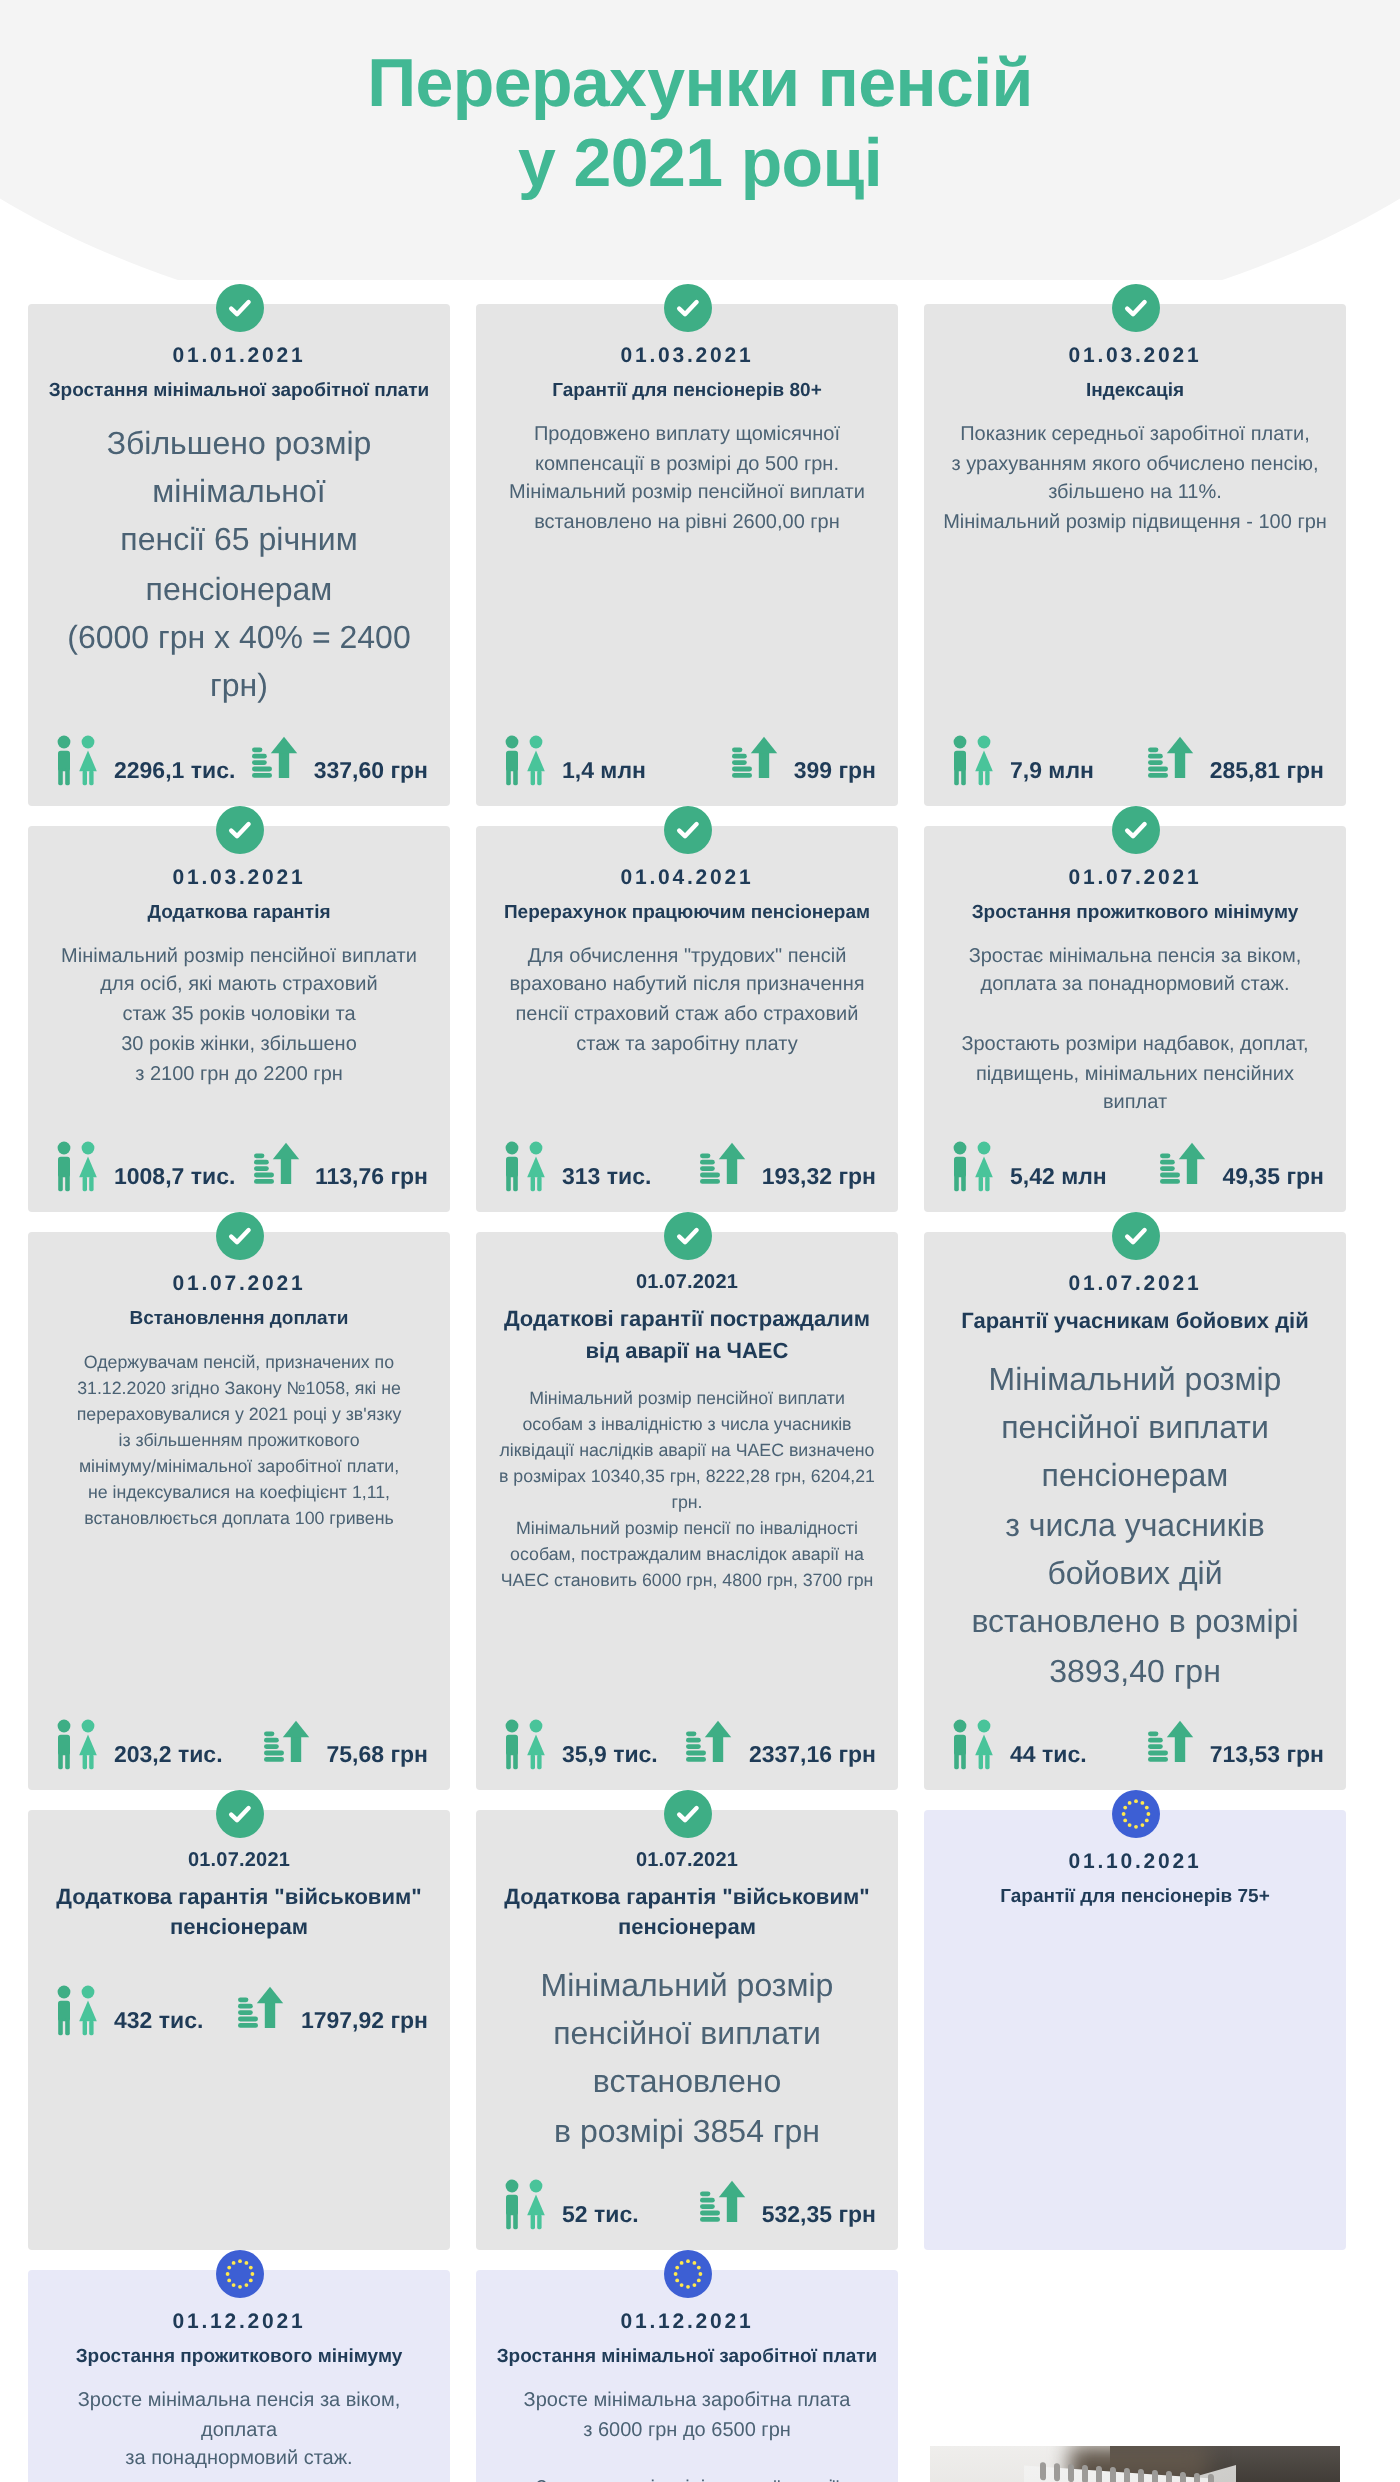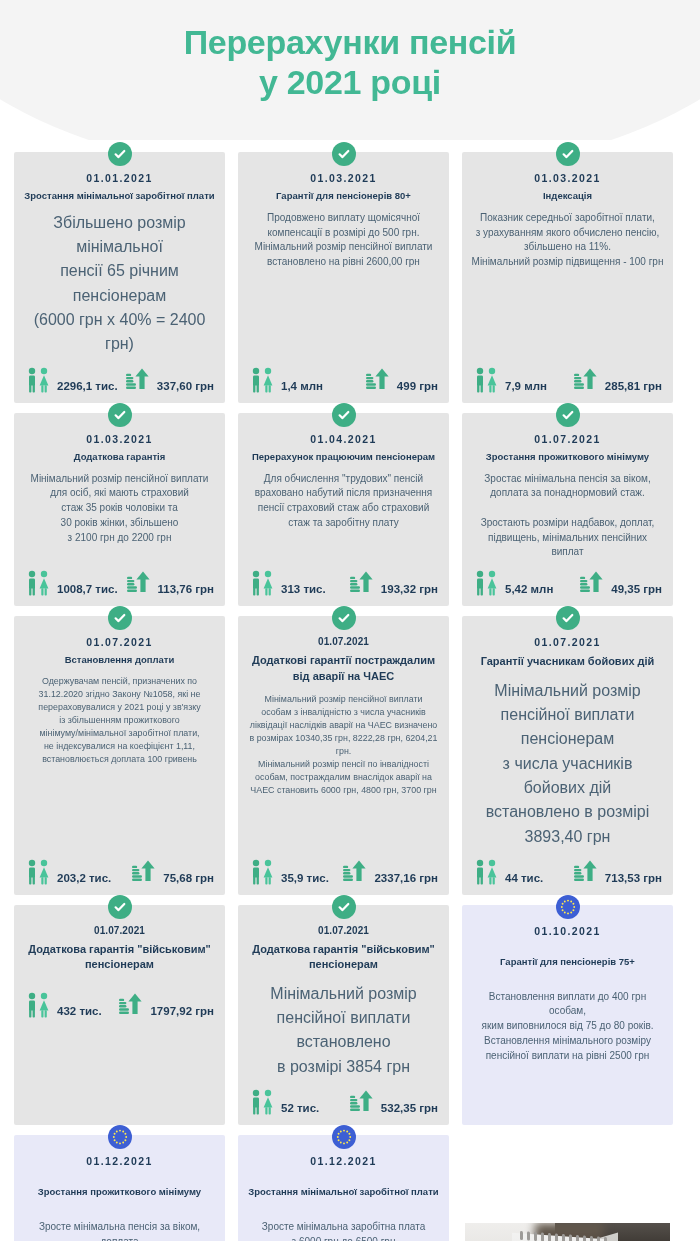--- a/index.html
+++ b/index.html
@@ -63,21 +63,21 @@
 
   
   .card {
     position: relative;
     border-radius: 2px;
     padding: 18px 9px 10px 9px;
     display: flex;
     flex-direction: column;
   }
   .card.green { background: #e5e5e5; }
-  .card.purple { background: #e8e9f8; gap: 13px; }
+  .card.purple { background: #e8e9f8; }
   .card.blank { background: transparent; }
 
   .badge {
     position: absolute;
     top: -10px;
     left: 50%;
     transform: translateX(-50%);
     width: 24px;
     height: 24px;
     border-radius: 50%;
@@ -314,21 +314,21 @@
     <rect x="1" y="19.5" width="10" height="2.4" rx="1.2" fill="#3eae85"></rect>
     <rect x="1" y="16.3" width="10" height="2.4" rx="1.2" fill="#3eae85"></rect>
     <rect x="1" y="13.1" width="7.4" height="2.4" rx="1.2" fill="#3eae85"></rect>
     <rect x="1" y="9.9" width="7.4" height="2.4" rx="1.2" fill="#3eae85"></rect>
     <rect x="1" y="6.7" width="5.2" height="2.4" rx="1.2" fill="#3eae85"></rect>
 
     <rect x="14.4" y="8.6" width="5.2" height="13.4" fill="#3eae85"></rect>
     <path d="M17 1.4 L23.6 9.6 L10.4 9.6 Z" fill="#3eae85"></path>
   </svg>
 </span>
-            <span class="stat-value">499 грн</span>
+            <span class="stat-value">399 грн</span>
           </div>
         </div>
       </div>
       <div class="card green">
         <div class="badge check">
   <svg width="14" height="14" viewBox="0 0 14 14" aria-hidden="true">
     <path d="M2.6 7.3 L5.5 10.1 L11.3 4.0" fill="none" stroke="#ffffff" stroke-width="2.2" stroke-linecap="round" stroke-linejoin="round"></path>
   </svg>
 </div>
         <div class="card-date">01.03.2021</div>
@@ -778,24 +778,20 @@
       <circle cx="7.8" cy="16.55" r="0.95"></circle>
       <circle cx="5.6" cy="14.2" r="0.95"></circle>
       <circle cx="4.8" cy="11" r="0.95"></circle>
       <circle cx="5.6" cy="7.8" r="0.95"></circle>
       <circle cx="7.8" cy="5.45" r="0.95"></circle>
     </g>
   </svg>
 </div>
         <div class="card-date">01.10.2021</div>
         <div class="card-subtitle" style="white-space: pre-line;">Гарантії для пенсіонерів 75+</div>
-        <div class="card-body sm">Встановлення виплати до 400 грн особам,
-яким виповнилося від 75 до 80 років.
-Встановлення мінімального розміру
-пенсійної виплати на рівні 2500 грн</div>
       </div>
       <div class="card purple">
         <div class="badge eu">
   <svg width="22" height="22" viewBox="0 0 22 22" aria-hidden="true">
     <circle cx="11" cy="11" r="11" fill="#3d5fd4"></circle>
     <g fill="#ffe84d">
       <circle cx="11" cy="4.6" r="0.95"></circle>
       <circle cx="14.2" cy="5.45" r="0.95"></circle>
       <circle cx="16.4" cy="7.8" r="0.95"></circle>
       <circle cx="17.2" cy="11" r="0.95"></circle>

